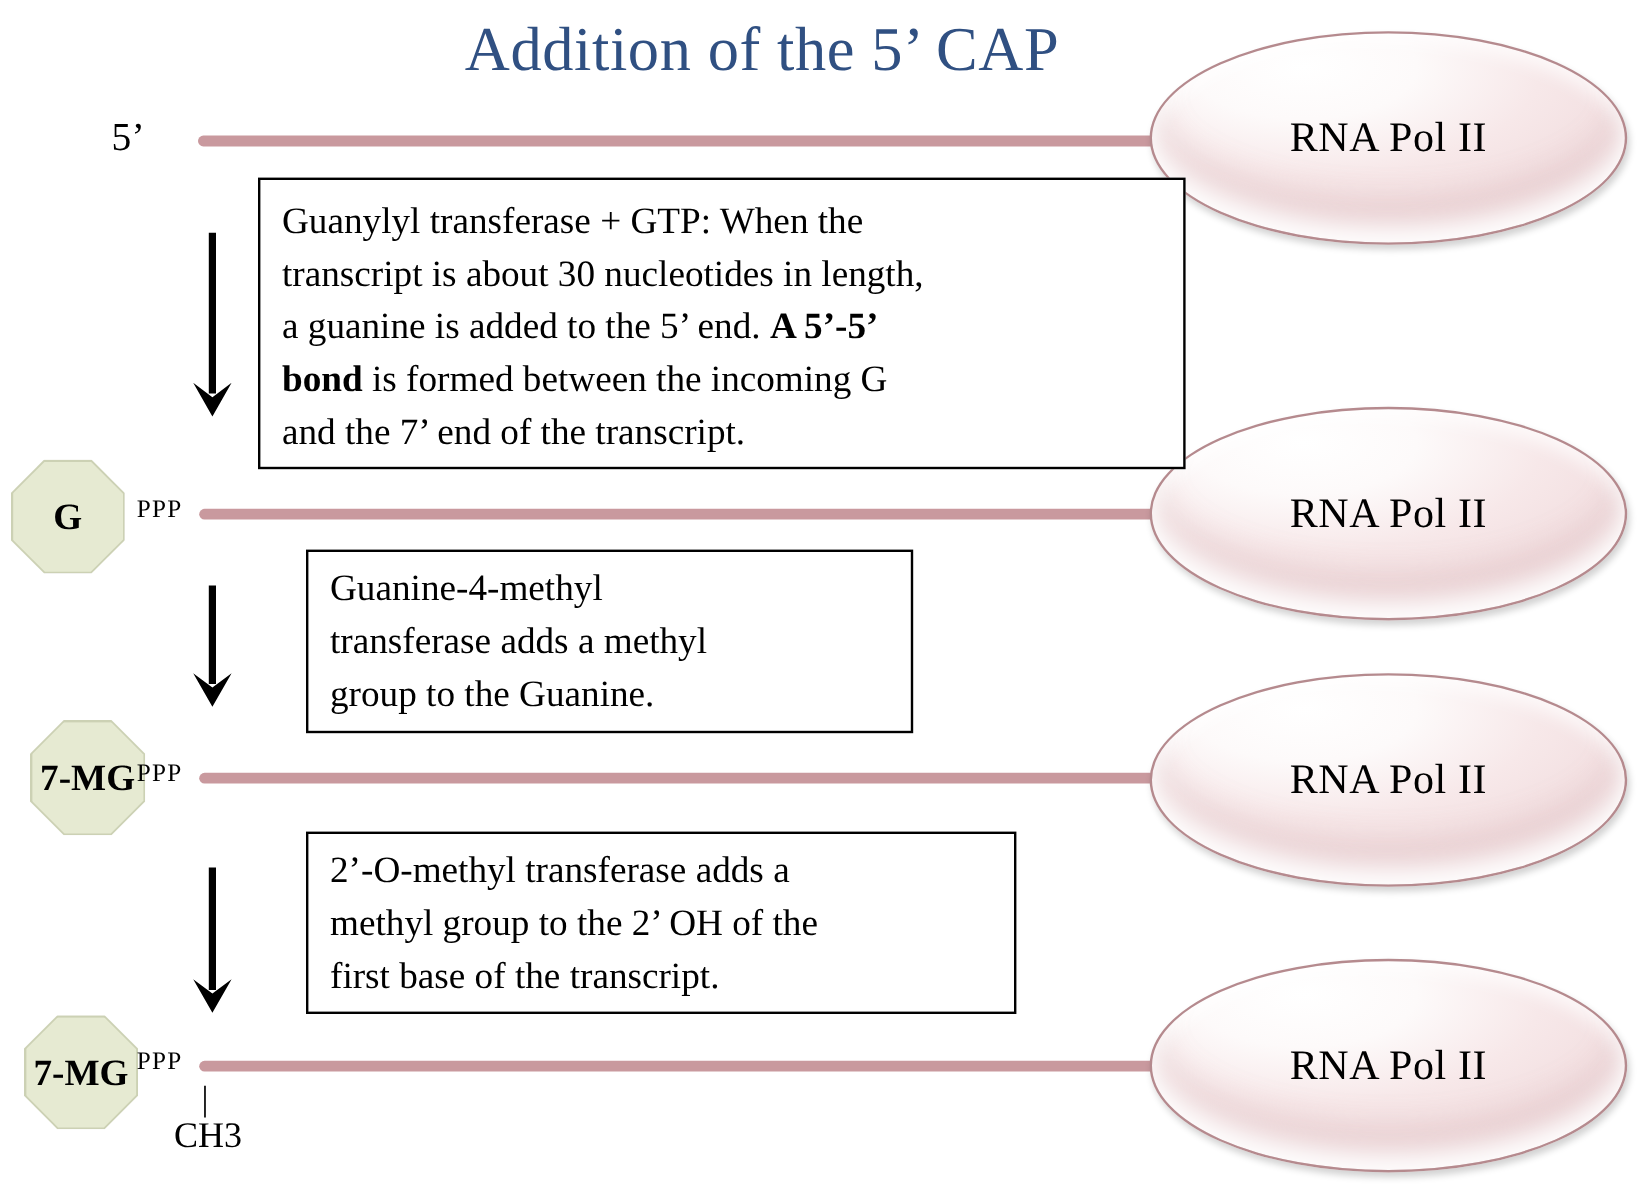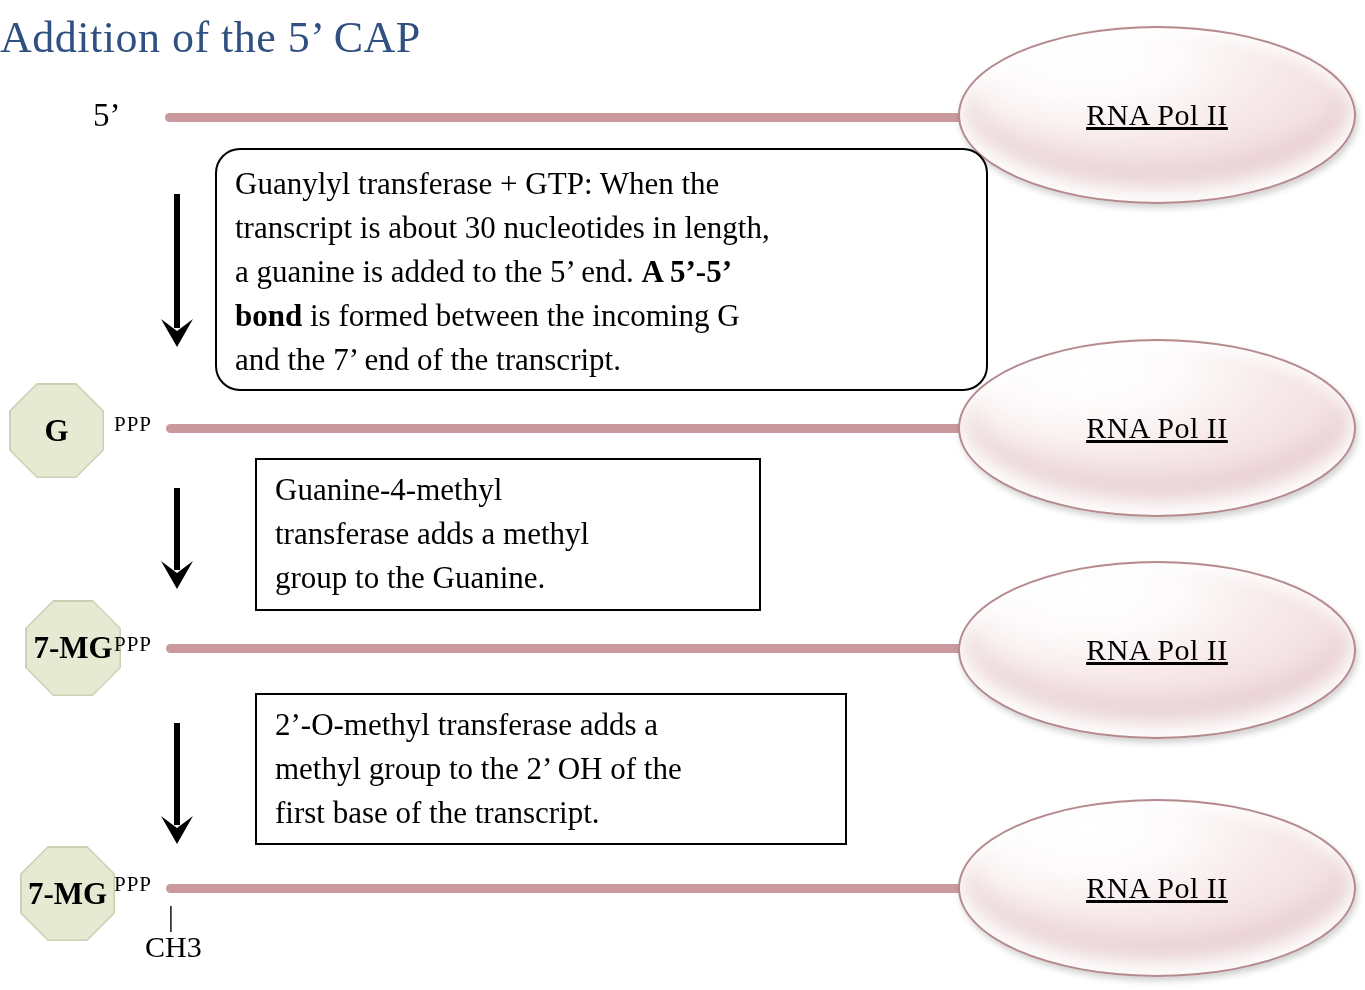--- a/index.html
+++ b/index.html
@@ -8,21 +8,22 @@
     position: relative;
     width: 1365px;
     height: 990px;
     background: #ffffff;
     overflow: hidden;
   }
   .title {
     position: absolute;
     left: 0; top: 12px;
     width: 1270px;
-    font-size: 44px;
+    text-align: center;
+    font-size: 52px;
     color: #305082;
     letter-spacing: 0.5px;
   }
   .strand-line {
     position: absolute;
     height: 9px;
     background: #c9999e;
     border-radius: 5px;
     z-index: 1;
   }
@@ -38,24 +39,23 @@
       inset 0 -16px 20px rgba(255,255,255,0.95),
       inset 0 -34px 28px rgba(186,132,137,0.22),
       inset 0 8px 14px rgba(255,255,255,0.75),
       2px 4px 6px rgba(0,0,0,0.18);
     display: flex;
     align-items: center;
     justify-content: center;
     z-index: 2;
   }
   .pol-ellipse .pol-label {
-    font-size: 30px;
+    font-size: 35px;
     color: #000;
     letter-spacing: 0.5px;
-    text-decoration: underline;
   }
   .note-box {
     position: absolute;
     border: 2.5px solid #000;
     background: #fff;
     font-size: 31px;
     line-height: 1.42;
     color: #000;
     padding: 12px 18px;
     white-space: pre-line;
@@ -97,21 +97,21 @@
 <div id="canvas">
 
   <div class="title">Addition of the 5’ CAP</div>
 
   <div class="small-label" style="left:93px; top:97px;">5’</div>
   <div class="strand-line" style="left:165px; top:113px; width:826px;"></div>
   <div class="pol-ellipse" style="left:958px; top:26px;">
     <span class="pol-label">RNA Pol II</span>
   </div>
 
-  <div class="note-box" style="left:215px; top:148px; width:773px; height:243px;border-radius:25px;"><span>Guanylyl transferase + GTP: When the
+  <div class="note-box" style="left:215px; top:148px; width:773px; height:243px;"><span>Guanylyl transferase + GTP: When the
 transcript is about 30 nucleotides in length,
 a guanine is added to the 5’ end. </span><b>A 5’-5’
 bond</b><span> is formed between the incoming G
 and the 7’ end of the transcript.</span></div>
 
   <svg class="arrow" style="left:157px; top:192px;" width="40" height="156">
     <line x1="20" y1="2" x2="20" y2="136" stroke="#000" stroke-width="6"></line>
     <polygon points="4,127 20,155 36,127 20,139" fill="#000"></polygon>
   </svg>
 

